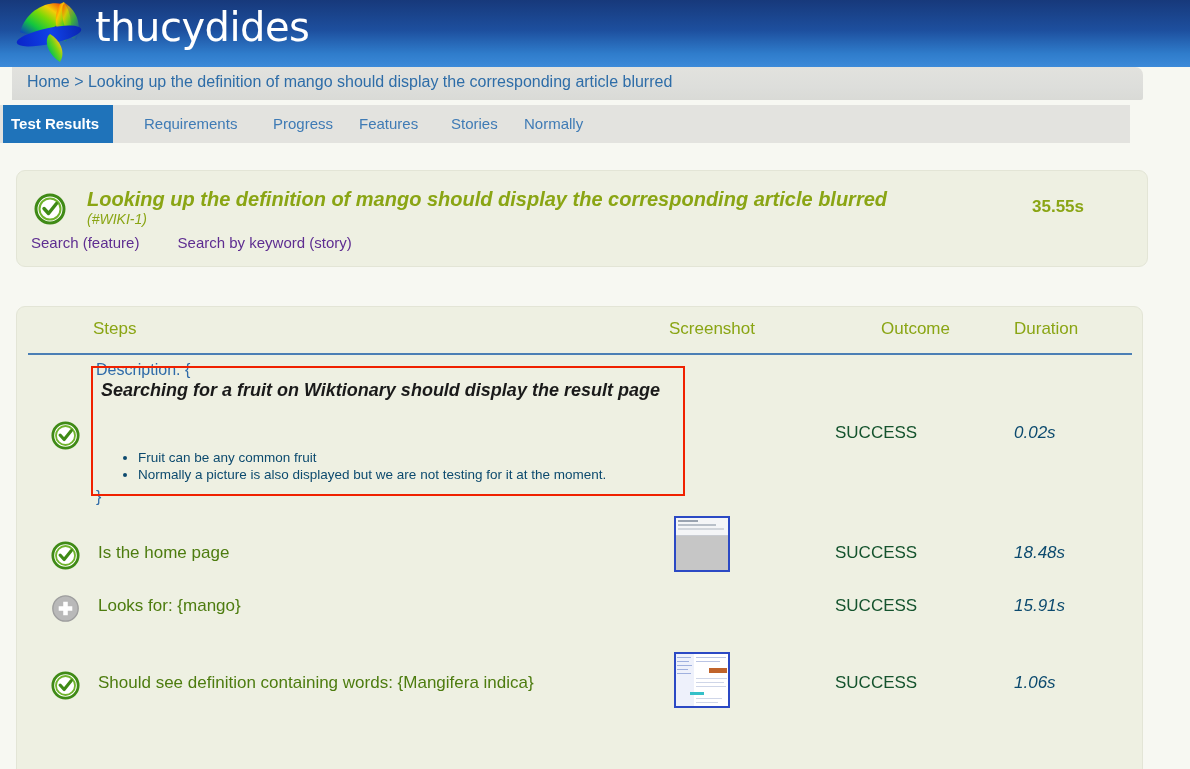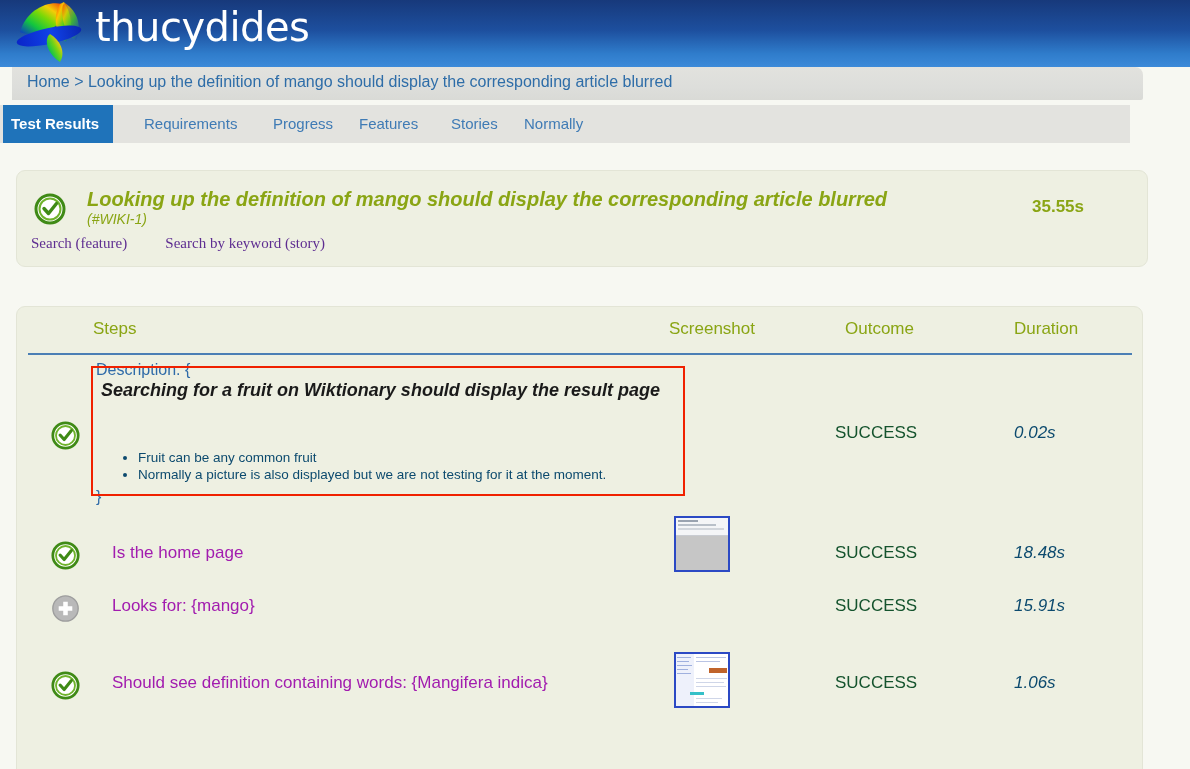--- a/index.html
+++ b/index.html
@@ -96,21 +96,20 @@
     color: #8aa514;
   }
   #summary-links {
     position: absolute; left: 14px; top: 63px;
     font-size: 15px;
   }
   #summary-links a {
     color: #5e2d91;
     text-decoration: none;
     margin-right: 34px;
-    font-family: Liberation Serif, serif;
   }
   #summary-duration {
     position: absolute; right: 63px; top: 26px;
     font-size: 17px;
     color: #8aa514;
     font-weight: bold;
   }
 
   
   #steps-header {
@@ -118,34 +117,34 @@
     width: 1127px; height: 46px;
   }
   .col-head {
     position: absolute; top: 12px;
     font-size: 17px;
     color: #8aa514;
     white-space: nowrap;
   }
   #head-steps      { left: 76px; }
   #head-screenshot { left: 652px; }
-  #head-outcome    { left: 828px; text-align: right; }
+  #head-outcome    { left: 864px; text-align: right; }
   #head-duration   { left: 997px; }
   #steps-rule {
     position: absolute; left: 11px; top: 46px;
     width: 1104px; height: 2px;
     background: #4b7fb5;
   }
 
   .step-row { position: absolute; left: 0; width: 1127px; }
   .step-icon { position: absolute; left: 34px; }
   .step-text {
-    position: absolute; left: 95px;
-    font-size: 17px;
-    color: #a21caf;
+    position: absolute; left: 81px;
+    font-size: 17px;
+    color: #4d7c0f;
     white-space: nowrap;
   }
   .step-outcome {
     position: absolute; left: 818px;
     font-size: 17px;
     color: #14532d;
   }
   .step-duration {
     position: absolute; left: 997px;
     font-size: 17px;

